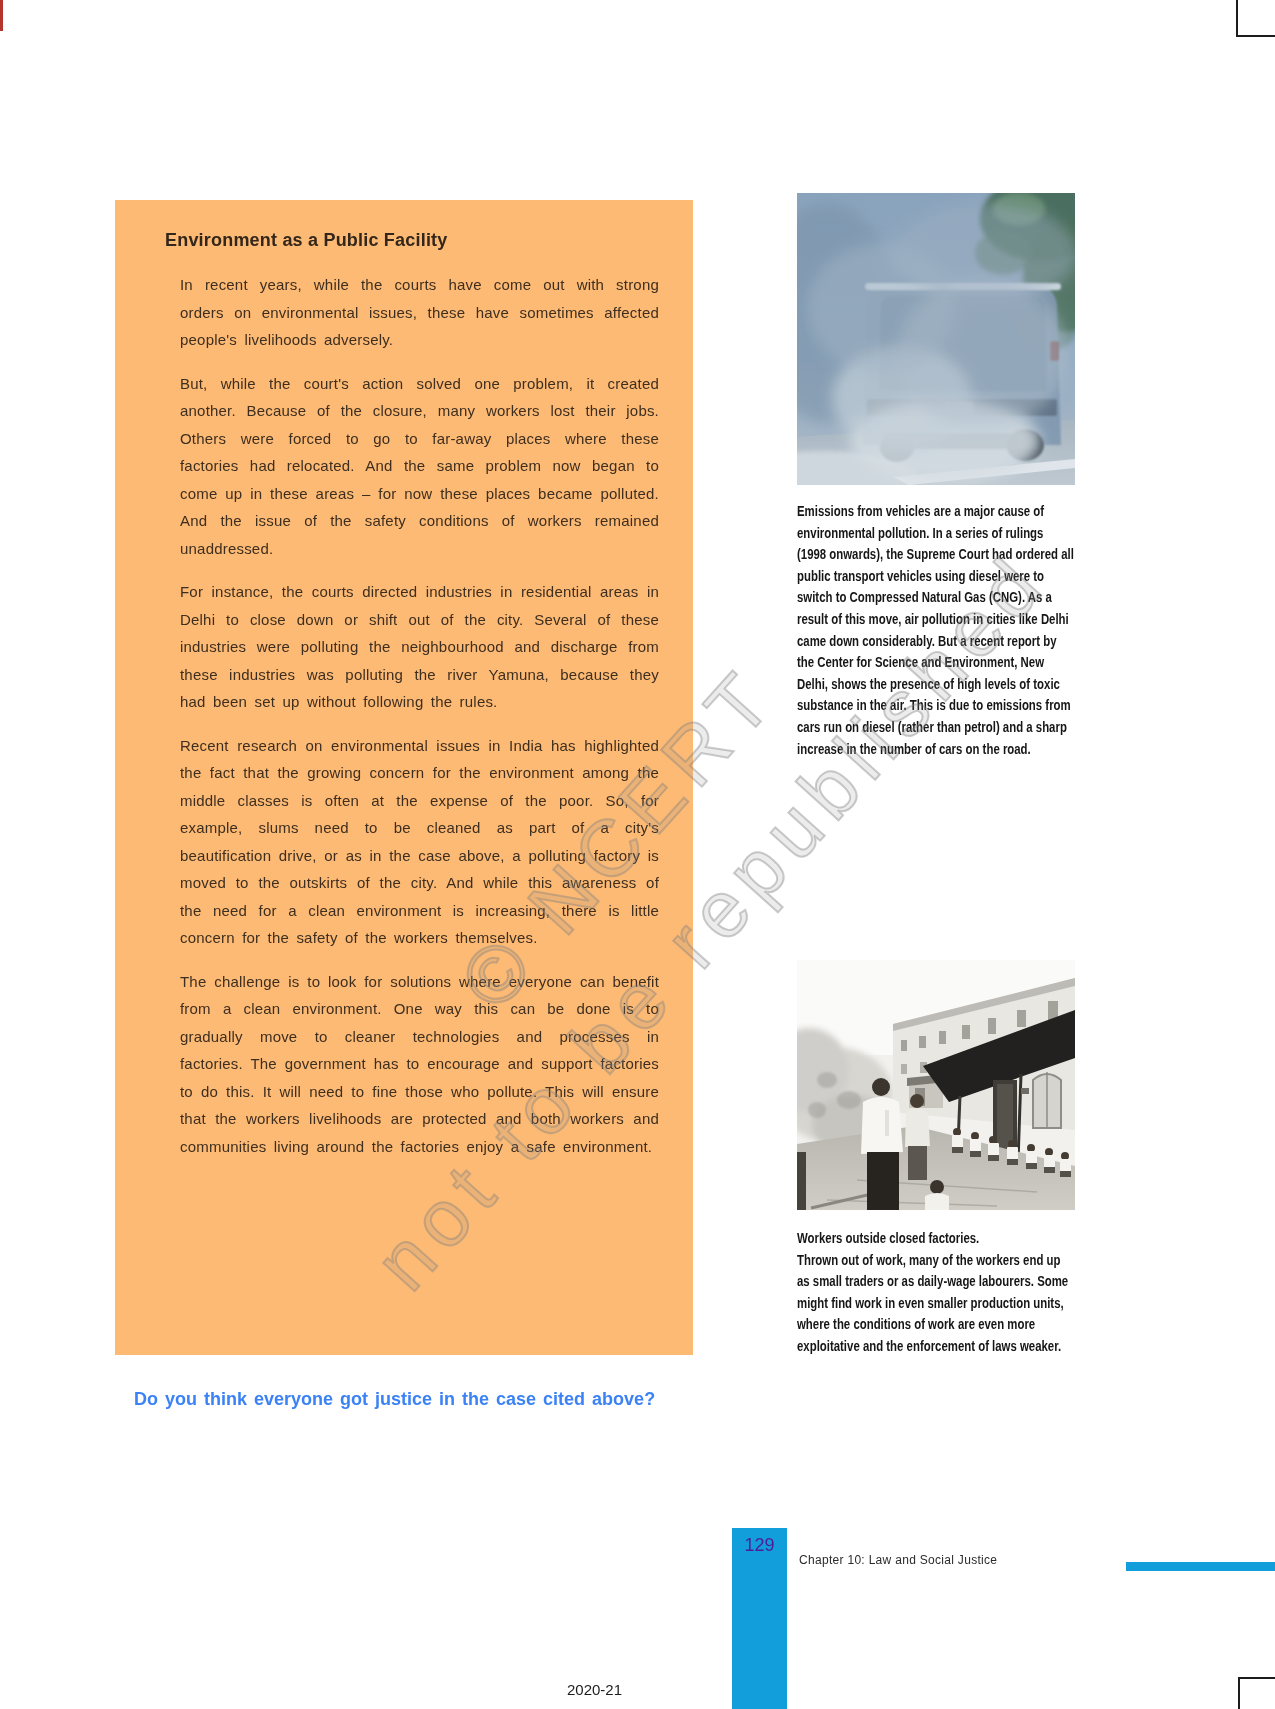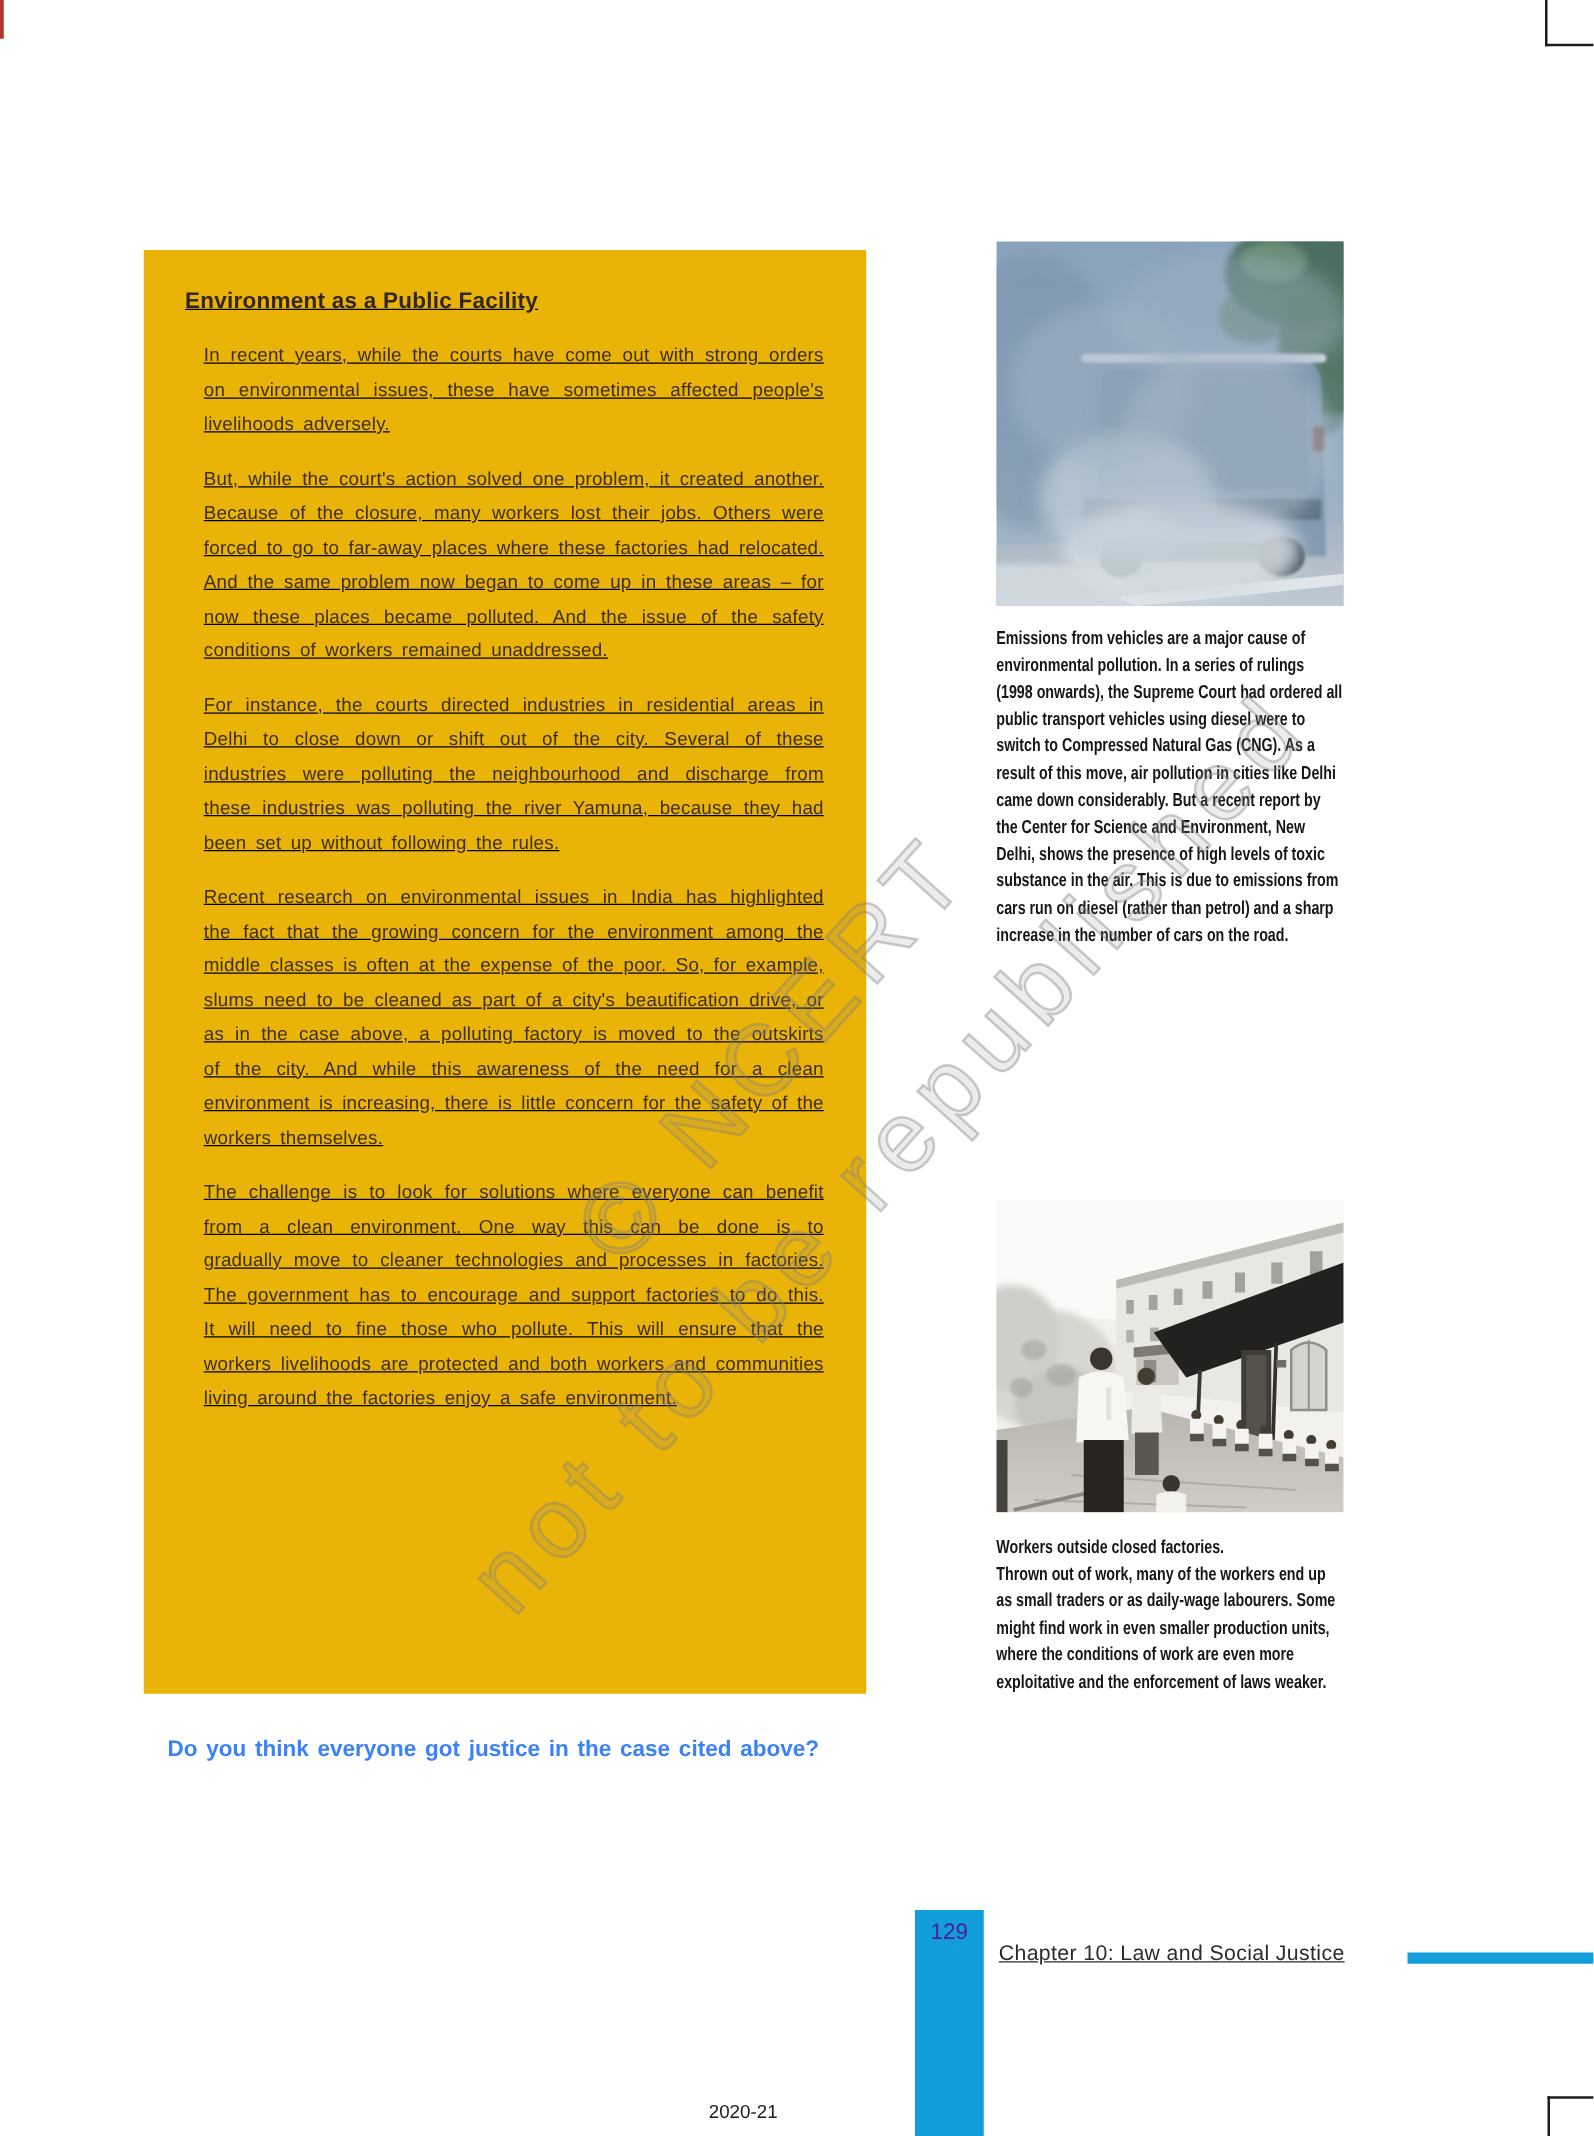--- a/index.html
+++ b/index.html
@@ -10,21 +10,21 @@
   
   .cm{position:absolute;}
   .cm-tl{left:0;top:0;width:3px;height:31px;background:#b5342c;}
   .cm-tr-v{left:1236px;top:0;width:2px;height:37px;background:#1c1c1c;}
   .cm-tr-h{left:1236px;top:35px;width:39px;height:2px;background:#1c1c1c;}
   .cm-br-v{left:1238px;top:1677px;width:2px;height:32px;background:#1c1c1c;}
   .cm-br-h{left:1238px;top:1677px;width:37px;height:2px;background:#1c1c1c;}
 
   
   .info-box{position:absolute;left:115px;top:200px;width:578px;height:1155px;
-            background:#eab308;padding:30px 34px 0 33px;overflow:hidden;text-decoration:underline;}
+            background:#fdba74;padding:30px 34px 0 50px;overflow:hidden;}
   .info-box h2{font-size:18px;font-weight:bold;color:#33261a;margin:0 0 20px 0;letter-spacing:.2px;}
   .info-box p{font-size:15px;line-height:27.5px;color:#3e2e1f;margin:0 0 16px 15px;
               text-align:justify;word-spacing:3px;letter-spacing:.2px;}
 
   
   .questions{position:absolute;left:118px;top:1384px;width:578px;}
   .questions p{font-size:18px;font-weight:bold;color:#3b82f6;line-height:30px;
                margin:0 0 14px 16px;text-align:justify;word-spacing:2px;}
 
   
@@ -44,22 +44,22 @@
   .watermark{position:absolute;left:90px;top:360px;width:1150px;height:1040px;
              display:flex;flex-direction:column;align-items:center;justify-content:center;
              transform:rotate(-48deg);pointer-events:none;z-index:9;}
   .watermark div{font-size:80px;letter-spacing:10px;white-space:nowrap;line-height:1.55;
                  color:rgba(135,135,135,0.16);-webkit-text-stroke:2px rgba(128,128,128,0.40);}
 
   
   .pagenum-box{position:absolute;left:732px;top:1528px;width:55px;height:181px;
                background:#129edb;color:#4c1d95;font-size:18px;text-align:center;
                padding-top:7px;}
-  .chapter-title{position:absolute;left:799px;top:1553px;font-size:17px;color:#2b2b2b;
-                 letter-spacing:.3px;text-decoration:underline;}
+  .chapter-title{position:absolute;left:799px;top:1553px;font-size:12px;color:#2b2b2b;
+                 letter-spacing:.3px;}
   .footer-bar{position:absolute;left:1126px;top:1562px;width:149px;height:9px;background:#129edb;}
   .edition-year{position:absolute;left:567px;top:1681px;width:140px;text-align:left;
                 font-size:15px;color:#1d1d1d;}
 </style>
 </head>
 <body>
 
 <div class="page">
 
   <div class="cm cm-tl"></div>

